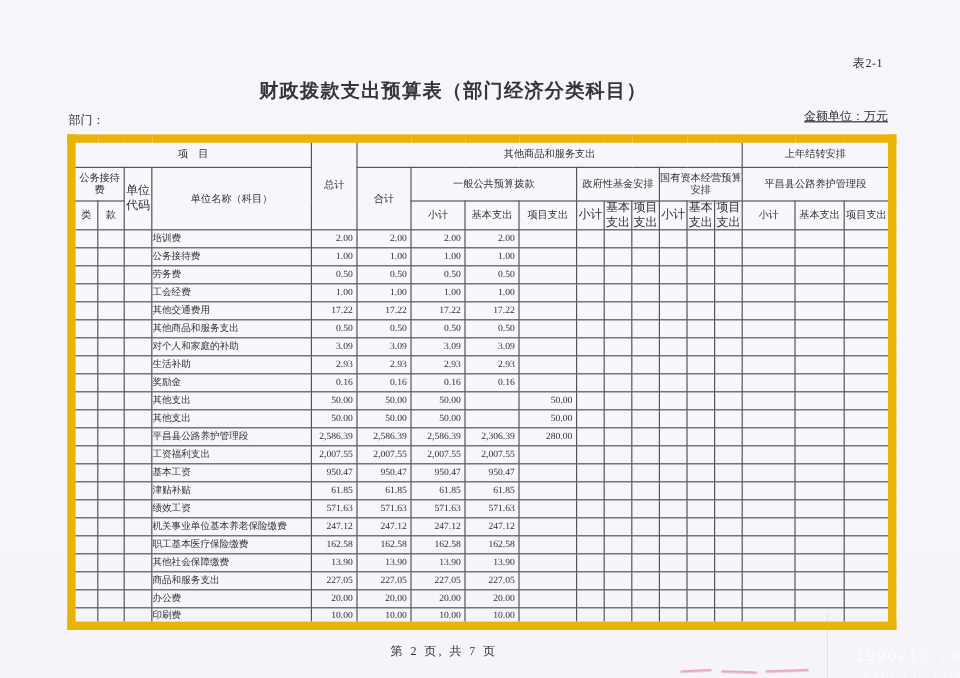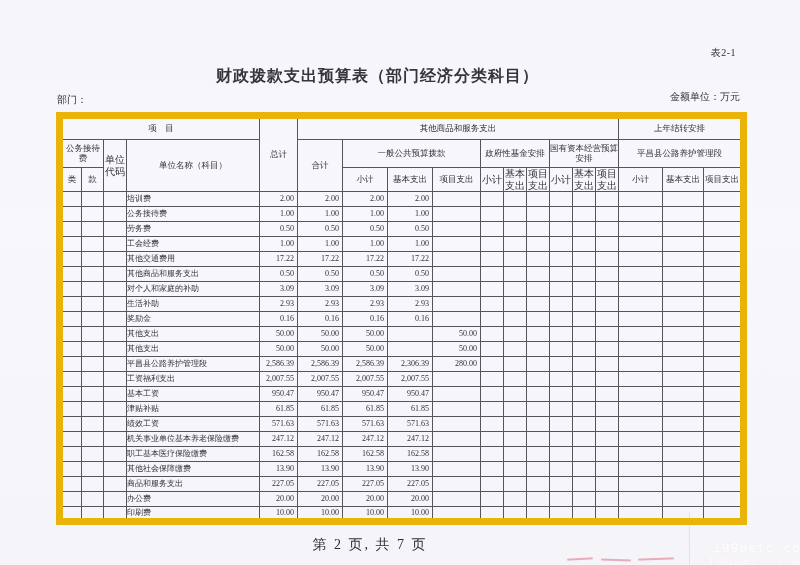--- a/index.html
+++ b/index.html
@@ -7,21 +7,21 @@
   body {
     position:relative;
     background: linear-gradient(180deg,#f6f5f9 0%, #f8f7fb 40%, #f5f4f8 100%);
     font-family:"Liberation Serif","DejaVu Serif",serif;
     color:#2e2e34;
   }
   .tag { position:absolute; top:46px; right:64px; font-size:10px; letter-spacing:.5px; }
   .title { position:absolute; top:66px; left:0; width:755px; text-align:center;
            font-size:16px; font-weight:bold; letter-spacing:1px; color:#35353b; }
   .dept { position:absolute; top:93px; left:57px; font-size:10px; }
-  .unit { position:absolute; top:90px; right:60px; font-size:10px; }
+  .unit { position:absolute; top:90px; right:60px; font-size:10px;text-decoration:underline; }
 
   table.budget { position:absolute; top:112px; left:56px; width:685px;
     border-collapse:collapse; table-layout:fixed;
     border:7px solid #eab308; }
   table.budget th, table.budget td {
     border:1px solid #55555e; font-weight:normal;
     font-size:8.5px; text-align:center; vertical-align:middle;
     overflow:hidden; line-height:1.15; color:#303036; padding:0;
   }
   thead tr.r1 th { height:24px; }
@@ -29,21 +29,21 @@
   thead tr.r3 th { height:20px; }
   thead th.narrow { font-size:10px; }
   tbody td { height:15px; }
   tbody td.row-name { text-align:left; white-space:nowrap; font-size:8px; }
   tbody td.num { text-align:right; padding-right:3px; font-size:8px; }
   .ind-0 { padding-left:4px; }
   .ind-1 { padding-left:13px; }
   .ind-2 { padding-left:22px; }
 
   .footer { position:absolute; top:536px; left:0; width:740px; text-align:center;
-            font-size:14px; letter-spacing:2px; }
+            font-size:10px; letter-spacing:2px; }
   .watermark { position:absolute; top:540px; right:-10px;
     font-family:"DejaVu Sans Mono",monospace; font-size:13px; letter-spacing:1px;
     color:#ffffff; opacity:.9; text-shadow:0 0 1px rgba(255,220,230,.6); }
   .watermark.second { top:555px; right:-4px; opacity:.55; }
   .stamp-stroke { position:absolute; height:2px; border-radius:2px;
     background:rgba(205,55,85,.38); filter:blur(.6px); }
   .s1 { left:567px; top:558px; width:26px; transform:rotate(-3deg); }
   .s2 { left:601px; top:559px; width:30px; transform:rotate(2deg); }
   .s3 { left:638px; top:558px; width:36px; transform:rotate(-2deg); }
   .scan-line { position:absolute; left:689px; top:512px; width:1px; height:53px;

